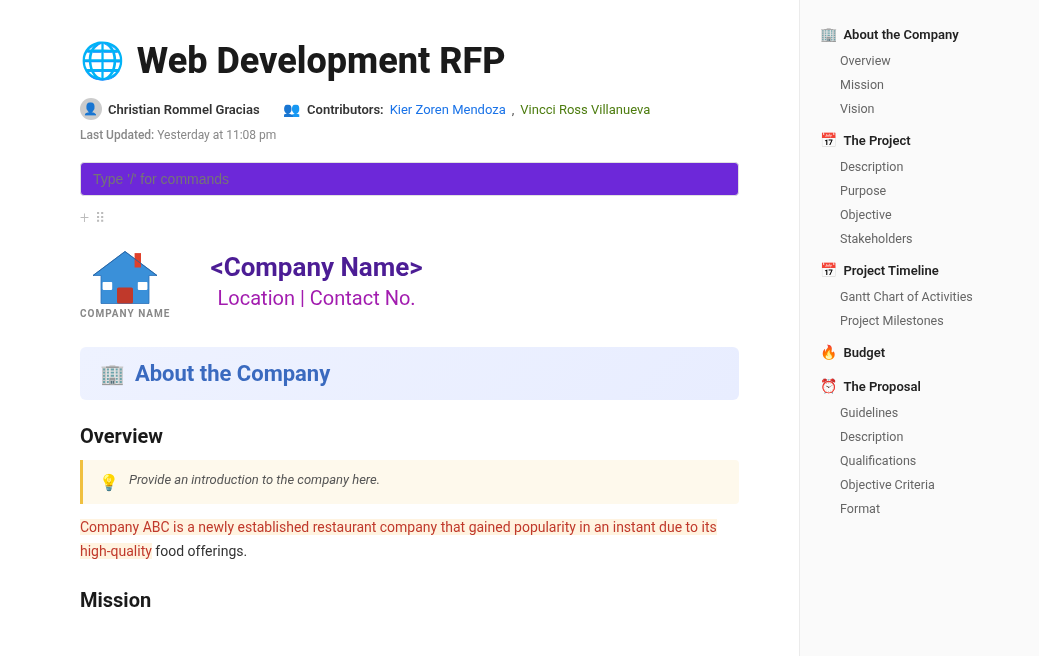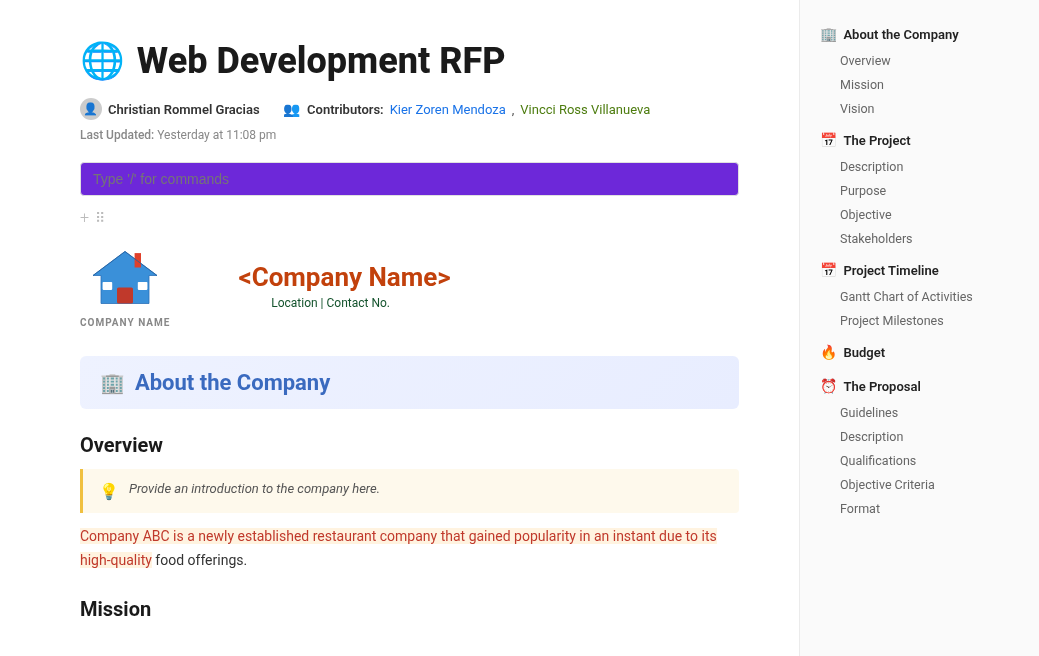--- a/index.html
+++ b/index.html
@@ -120,42 +120,41 @@
     .company-card {
       display: flex;
       align-items: center;
       gap: 40px;
       margin-bottom: 28px;
     }
     .company-logo-area {
       display: flex;
       flex-direction: column;
       align-items: center;
-      gap: 9px;
+      gap: 0;
     }
     .company-logo-label {
       font-size: 10px;
       font-weight: 700;
       color: #888;
       letter-spacing: 1px;
     }
     .company-info {
       display: flex;
       flex-direction: column;
       align-items: center;
     }
     .company-name {
       font-size: 26px;
       font-weight: 700;
-      color: #c2410c;
-      margin-left: 28px;
+      color: #4c1d95;
     }
     .company-location {
-      font-size: 12px;
-      color: #14532d;
+      font-size: 20px;
+      color: #a21caf;
       margin-top: 4px;
     }
 
     
     .section-header {
       background: linear-gradient(135deg, #eef2ff 0%, #e8edff 100%);
       border-radius: 6px;
       padding: 14px 20px;
       margin-bottom: 24px;
       display: flex;

